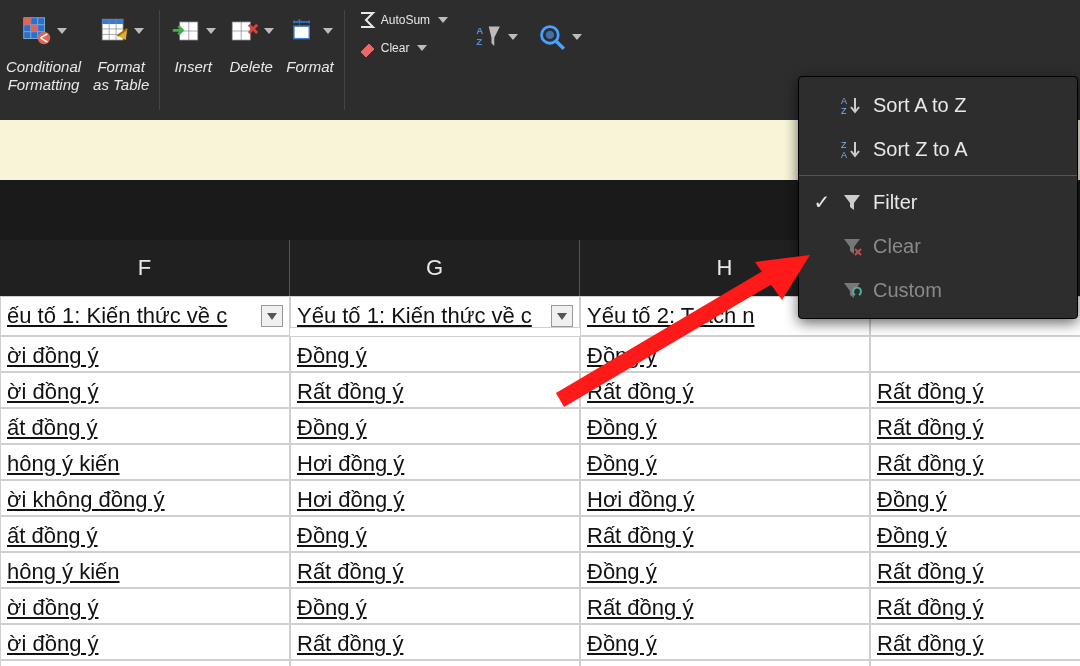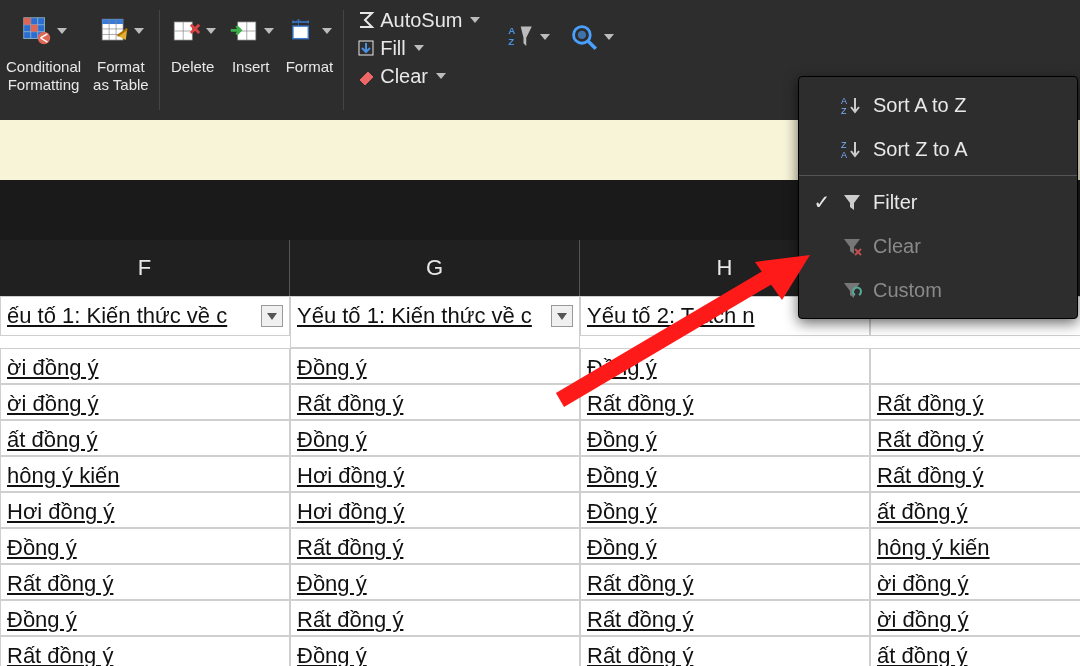--- a/index.html
+++ b/index.html
@@ -2,26 +2,26 @@
 <html><head>
 <meta charset="utf-8">
 <style>
   * { box-sizing: border-box; margin: 0; padding: 0; }
   html, body { width: 1080px; height: 666px; overflow: hidden; font-family: -apple-system, "Segoe UI", Arial, sans-serif; background: #fff; }
 
   
   .ribbon { background: #2d2d2d; height: 120px; display: flex; align-items: flex-start; padding-top: 6px; color: #e8e8e8; position: relative; }
   .big-btn { display: flex; flex-direction: column; align-items: center; justify-content: flex-start; padding: 2px 6px; border-radius: 3px; cursor: pointer; }
   .big-btn .ic { width: 46px; height: 46px; display: flex; align-items: center; justify-content: center; position: relative; }
-  .big-btn .lbl { font-size: 15px; text-align: center; line-height: 18px; margin-top: 4px; color: #e8e8e8; white-space: pre; }
+  .big-btn .lbl { font-size: 15px; text-align: center; line-height: 18px; margin-top: 4px; color: #e8e8e8; white-space: pre; font-style: italic; }
   .drop-caret { width: 0; height: 0; border-left: 5px solid transparent; border-right: 5px solid transparent; border-top: 6px solid #bcbcbc; display: inline-block; margin-left: 4px; }
   .with-caret { display:flex; align-items:center; }
   .sep { width: 1px; height: 100px; background: #444; margin: 4px 4px 0 4px; }
 
-  .mini-row { display:flex; align-items:center; gap:4px; height:28px; padding:0 4px; color:#e8e8e8; font-size:20px; cursor:pointer; border-radius:3px;}
+  .mini-row { display:flex; align-items:center; gap:4px; height:28px; padding:0 4px; color:#e8e8e8; font-size:12px; cursor:pointer; border-radius:3px;}
   .right-col { display:flex; flex-direction:column; margin-left:4px; margin-top:0;}
 
   
   .fx-bar { height: 60px; background: #f8f4d8; }
 
   
   .dark-strip { height: 60px; background: #1a1a1a; }
 
   
   .sheet { display: grid; grid-template-columns: 290px 290px 290px 290px; background:#fff; }
@@ -84,71 +84,63 @@
     <div class="lbl">Format
 as Table</div>
   </div>
 
 
   <div class="sep"></div>
 
   <div class="big-btn">
     <div class="ic with-caret">
       <svg width="46" height="46" viewBox="0 0 46 46">
+        <rect x="14" y="10" width="26" height="26" fill="#fff" stroke="#888"></rect>
+        <line x1="14" y1="23" x2="40" y2="23" stroke="#888"></line>
+          <line x1="27" y1="10" x2="27" y2="36" stroke="#888"></line>
+        <path d="M4 22 L16 22 M12 16 L18 22 L12 28" stroke="#3cb04a" stroke-width="4" fill="none"></path>
+      </svg>
+      <span class="drop-caret"></span>
+    </div>
+    <div class="lbl">Insert</div>
+  </div>
+
+  <div class="big-btn">
+    <div class="ic with-caret">
+      <svg width="46" height="46" viewBox="0 0 46 46">
         <rect x="6" y="10" width="26" height="26" fill="#fff" stroke="#888"></rect>
         <line x1="6" y1="23" x2="32" y2="23" stroke="#888"></line>
           <line x1="19" y1="10" x2="19" y2="36" stroke="#888"></line>
         <path d="M30 14 L42 26 M42 14 L30 26" stroke="#e04040" stroke-width="4"></path>
       </svg>
       <span class="drop-caret"></span>
     </div>
     <div class="lbl">Delete</div>
   </div>
 
   <div class="big-btn">
     <div class="ic with-caret">
       <svg width="46" height="46" viewBox="0 0 46 46">
-        <rect x="14" y="10" width="26" height="26" fill="#fff" stroke="#888"></rect>
-        <line x1="14" y1="23" x2="40" y2="23" stroke="#888"></line>
-          <line x1="27" y1="10" x2="27" y2="36" stroke="#888"></line>
-        <path d="M4 22 L16 22 M12 16 L18 22 L12 28" stroke="#3cb04a" stroke-width="4" fill="none"></path>
-      </svg>
-      <span class="drop-caret"></span>
-    </div>
-    <div class="lbl">Insert</div>
-  </div>
-
-  <div class="big-btn">
-    <div class="ic with-caret">
-      <svg width="46" height="46" viewBox="0 0 46 46">
         <rect x="10" y="16" width="22" height="18" fill="#fff" stroke="#3a7bd5" stroke-width="2"></rect>
         <path d="M10 10 L32 10 M10 8 L10 12 M32 8 L32 12" stroke="#3a7bd5" stroke-width="2"></path>
         <path d="M14 10 L18 6 L22 10 M18 6 L18 16" stroke="#3a7bd5" fill="none"></path>
       </svg>
       <span class="drop-caret"></span>
     </div>
     <div class="lbl">Format</div>
   </div>
 
   <div class="sep"></div>
 
   <div class="right-col">
     <div class="mini-row">
       <svg width="20" height="20" viewBox="0 0 20 20">
           <path d="M4 3 H16 L9 10 L16 17 H4" fill="none" stroke="#e8e8e8" stroke-width="2"></path>
         </svg>
       <span>AutoSum</span>
-      <span class="drop-caret"></span>
-    </div>
-    <div class="mini-row">
-      <svg width="20" height="20" viewBox="0 0 20 20">
-          <rect x="3" y="3" width="14" height="14" fill="none" stroke="#e8e8e8"></rect>
-          <path d="M10 5 L10 13 M6 10 L10 14 L14 10" fill="none" stroke="#4a90e2" stroke-width="2"></path>
-        </svg>
-      <span>Fill</span>
       <span class="drop-caret"></span>
     </div>
     <div class="mini-row">
       <svg width="20" height="20" viewBox="0 0 20 20">
           <path d="M4 14 L12 6 L17 11 L9 19 L4 14 Z" fill="#e66" stroke="#e66"></path>
         </svg>
       <span>Clear</span>
       <span class="drop-caret"></span>
     </div>
   </div>
@@ -228,21 +220,21 @@
 <div class="sheet">
   <div class="colhead">F</div>
   <div class="colhead">G</div>
   <div class="colhead">H</div>
   <div class="colhead"></div>
 
   <div class="cell" style="height:40px">
     <span>ếu tố 1: Kiến thức về c</span>
     <span class="filter-btn"></span>
   </div>
-  <div class="cell" style="height:52px">
+  <div class="cell" style="height:32px">
     <span>Yếu tố 1: Kiến thức về c</span>
     <span class="filter-btn"></span>
   </div>
   <div class="cell" style="height:40px">
     <span>Yếu tố 2: Trách n</span>
   </div>
   <div class="cell" style="height:40px"></div>
 
 <div class="cell">ời đồng ý</div>
     <div class="cell">Đồng ý</div>
@@ -253,20 +245,21 @@
     <div class="cell">Rất đồng ý</div>
     <div class="cell">Rất đồng ý</div>
     <div class="cell">ất đồng ý</div>
     <div class="cell">Đồng ý</div>
     <div class="cell">Đồng ý</div>
     <div class="cell">Rất đồng ý</div>
     <div class="cell">hông ý kiến</div>
     <div class="cell">Hơi đồng ý</div>
     <div class="cell">Đồng ý</div>
     <div class="cell">Rất đồng ý</div>
+    <div class="cell">ời không đồng ý</div>
     <div class="cell">Hơi đồng ý</div>
     <div class="cell">Hơi đồng ý</div>
     <div class="cell">Đồng ý</div>
     <div class="cell">ất đồng ý</div>
     <div class="cell">Đồng ý</div>
     <div class="cell">Rất đồng ý</div>
     <div class="cell">Đồng ý</div>
     <div class="cell">hông ý kiến</div>
     <div class="cell">Rất đồng ý</div>
     <div class="cell">Đồng ý</div>

